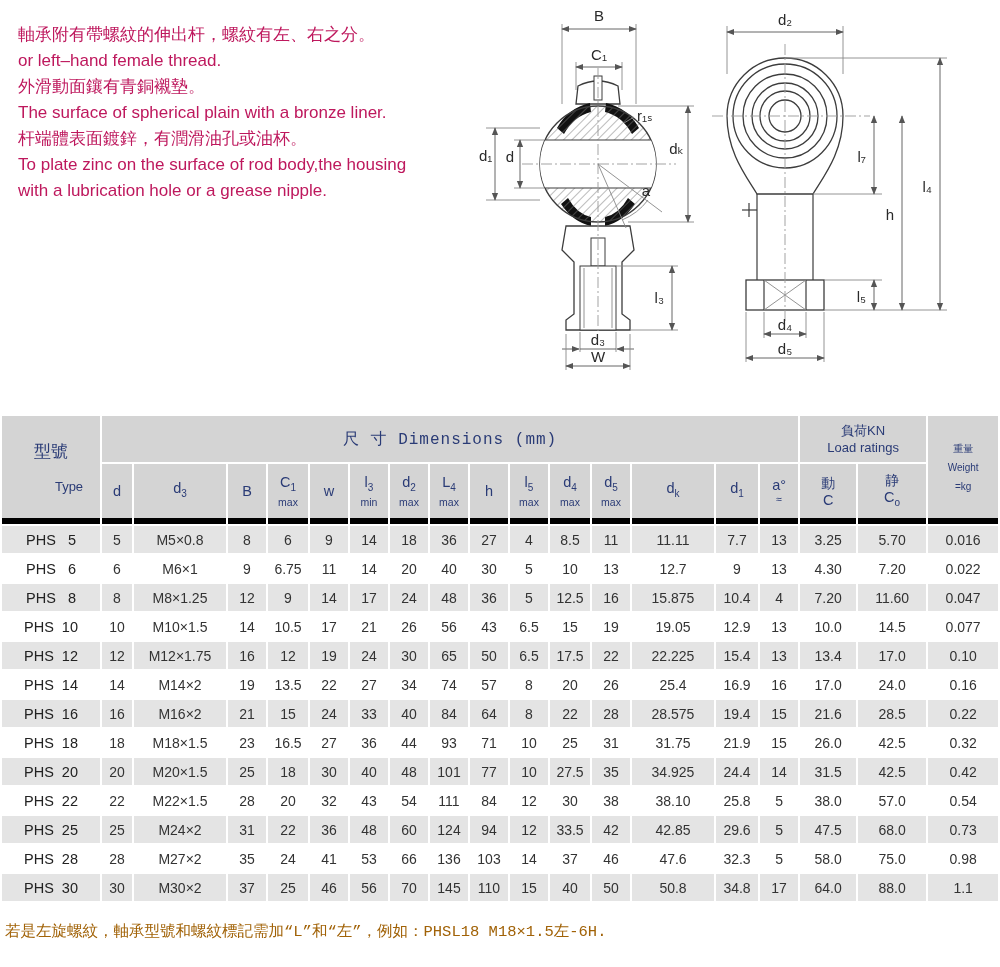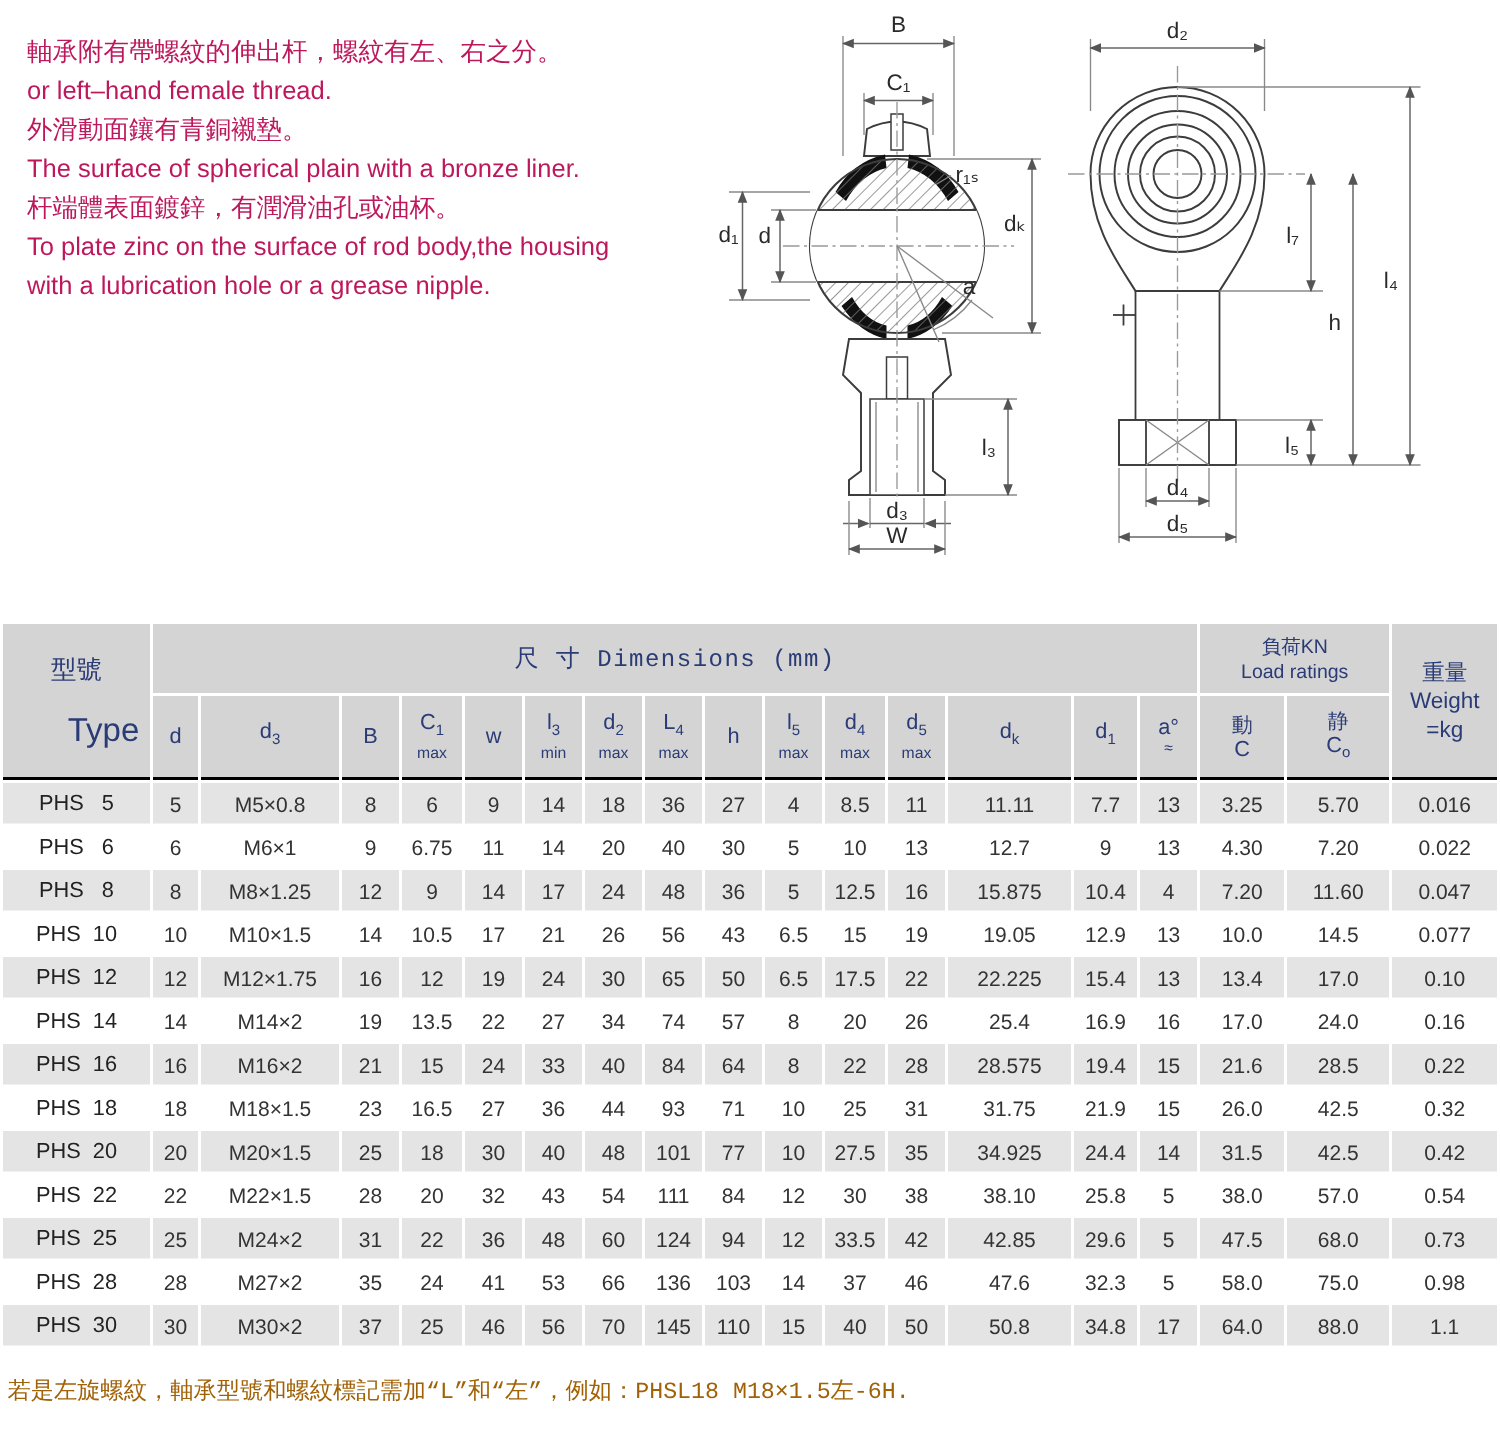--- a/index.html
+++ b/index.html
@@ -16,26 +16,26 @@
   svg text{fill:#2a2a2a;font-size:15px;font-family:"Liberation Sans","DejaVu Sans",sans-serif;}
   .ln{stroke:#3c3c3c;stroke-width:1.3;fill:none;}
   .lnf{stroke:#3c3c3c;stroke-width:1.2;}
   .dim{stroke:#666;stroke-width:1;fill:none;}
   .ext{stroke:#888;stroke-width:0.9;}
   .cl{stroke:#999;stroke-width:0.9;stroke-dasharray:11 3 2 3;}
 
   
   table.spec{width:1000px;border-collapse:separate;border-spacing:2px;table-layout:fixed;margin-top:6px;}
   table.spec th{background:#d4d4d4;color:#2a3b76;font-weight:normal;text-align:center;vertical-align:middle;padding:0;}
-  th.hb{border-bottom:2px solid #000000;}
+  th.hb{border-bottom:6px solid #000000;}
   .type-th .type-zh{font-size:17px;margin:10px 0 16px;}
-  .type-th .type-en{font-size:22px;margin-bottom:10px;padding-left:36px;}
+  .type-th .type-en{font-size:13px;margin-bottom:10px;padding-left:36px;}
   .dims-th{font-size:16px;height:46px;letter-spacing:1px;font-family:Liberation Mono, monospace;}
   .load-th{font-size:13px;line-height:17px;}
-  .weight-th div{font-size:15px;line-height:19px;}
+  .weight-th div{font-size:10px;line-height:19px;}
   .dim-th,.load-col{height:54px;}
   .dim-th .sym,.load-col .sym{font-size:14.5px;line-height:16px;}
   .dim-th sub,.load-col sub{font-size:10px;}
   .dim-th .note{font-size:10.5px;line-height:12px;}
   .load-col .zh-sm{font-size:14px;line-height:17px;}
   tbody td{background:#fff;height:27px;text-align:center;font-size:14px;color:#333;padding:0;}
   tbody tr:nth-child(odd) td{background:#e4e4e4;}
   td.type-cell{white-space:pre;font-size:14.5px;color:#222;}
 
   

